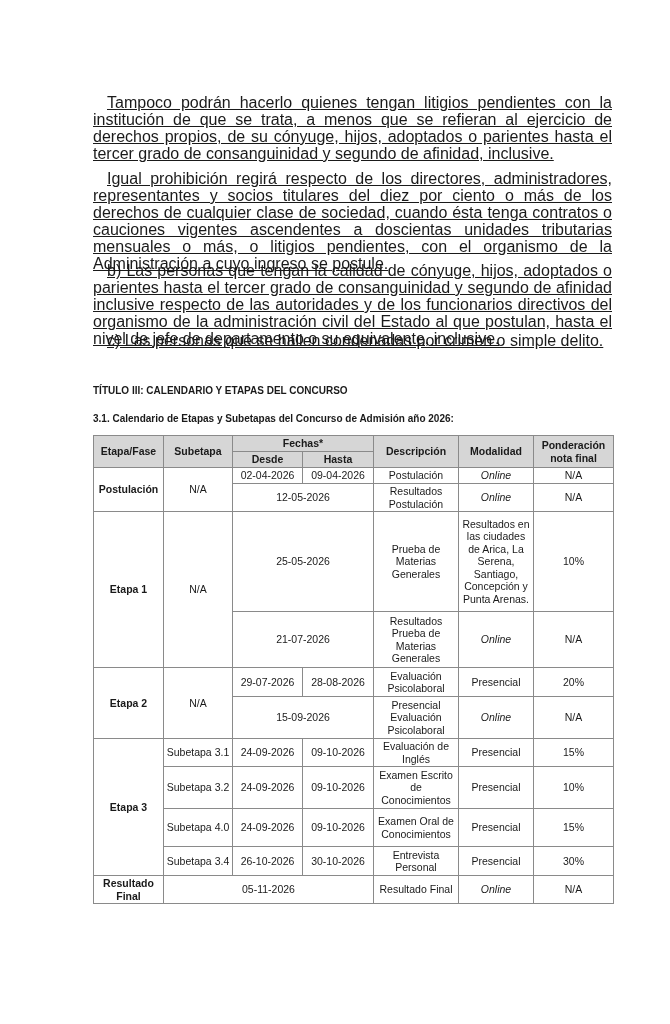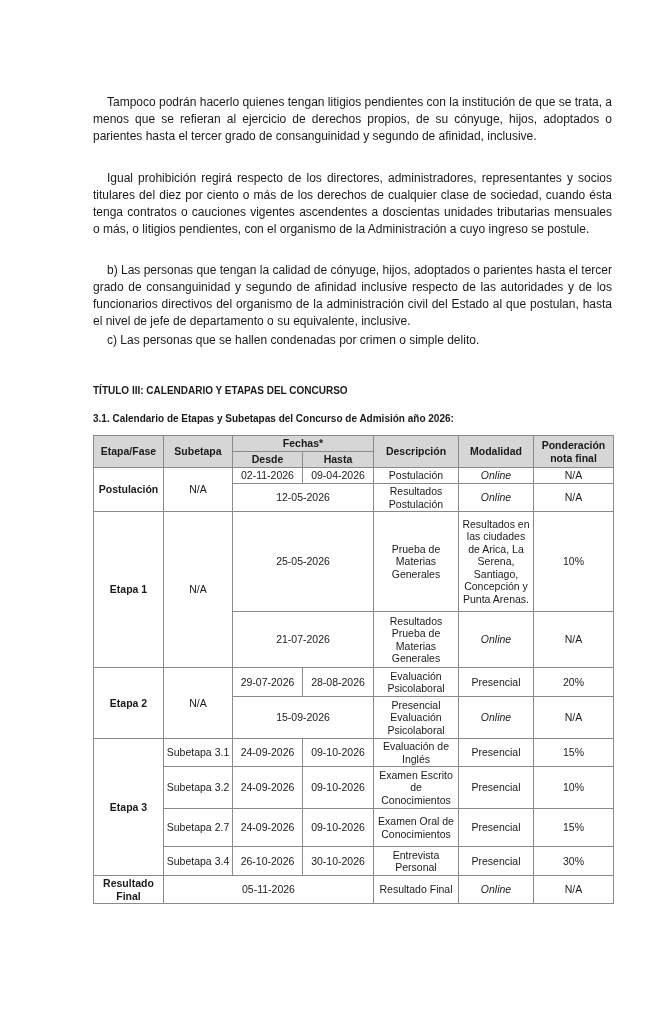--- a/index.html
+++ b/index.html
@@ -1,19 +1,19 @@
 <!DOCTYPE html>
 <html><head>
 <meta charset="utf-8">
 <style>
   html, body { margin: 0; padding: 0; background: #ffffff; }
   body { width: 670px; height: 1024px; position: relative; overflow: hidden;
          font-family: "Liberation Sans", sans-serif; color: #1a1a1a; }
-  .para { position: absolute; left: 93px; width: 519px; font-size: 12px; line-height: 17px;
-          text-align: justify; margin: 0; }
+  .para { position: absolute; left: 93px; width: 519px; font-size: 16px; line-height: 17px;
+          text-align: justify; margin: 0; text-decoration: underline; }
   .para.indent { text-indent: 14px; }
   .heading { position: absolute; left: 93px; font-size: 10px; font-weight: bold; margin: 0; white-space: nowrap; }
   table.cal { position: absolute; left: 93px; top: 435px; width: 520px; border-collapse: collapse;
               font-size: 10.5px; line-height: 12.5px; table-layout: fixed; }
   table.cal th, table.cal td { border: 1.2px solid #8a8a8a; text-align: center; vertical-align: middle;
               padding: 1px 2px; }
   table.cal th { background: #d6d6d6; font-weight: bold; font-size: 10.5px; }
   td.bold { font-weight: bold; }
   td.it { font-style: italic; }
 </style>
@@ -50,21 +50,21 @@
     <tr style="height:16px;">
       <th>Desde</th>
       <th>Hasta</th>
     </tr>
   </thead>
   <tbody>
 
     <tr style="height:16px;">
       <td rowspan="2" class="bold">Postulación</td>
       <td rowspan="2">N/A</td>
-      <td>02-11-2026</td>
+      <td>02-04-2026</td>
       <td>09-04-2026</td>
       <td>Postulación</td>
       <td class="it">Online</td>
       <td>N/A</td>
     </tr>
     <tr style="height:27px;">
       <td colspan="2">12-05-2026</td>
       <td>Resultados Postulación</td>
       <td class="it">Online</td>
       <td>N/A</td>
@@ -112,21 +112,21 @@
     </tr>
     <tr style="height:42px;">
       <td>Subetapa 3.2</td>
       <td>24-09-2026</td>
       <td>09-10-2026</td>
       <td>Examen Escrito de Conocimientos</td>
       <td>Presencial</td>
       <td>10%</td>
     </tr>
     <tr style="height:38px;">
-      <td>Subetapa 2.7</td>
+      <td>Subetapa 4.0</td>
       <td>24-09-2026</td>
       <td>09-10-2026</td>
       <td>Examen Oral de Conocimientos</td>
       <td>Presencial</td>
       <td>15%</td>
     </tr>
     <tr style="height:29px;">
       <td>Subetapa 3.4</td>
       <td>26-10-2026</td>
       <td>30-10-2026</td>

